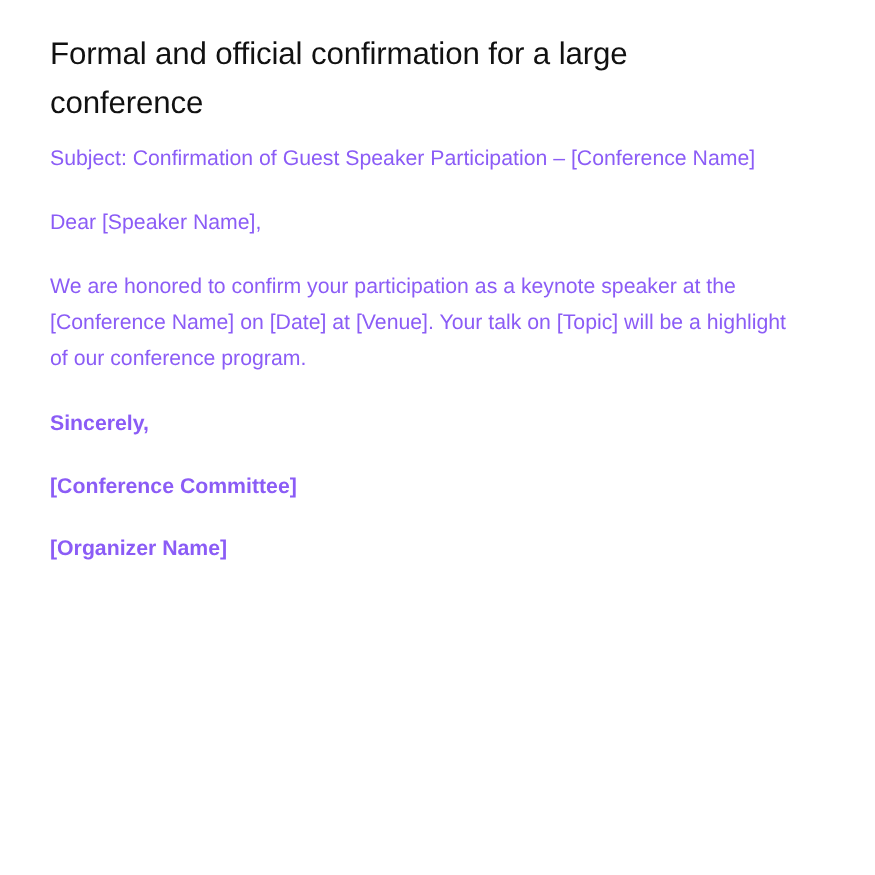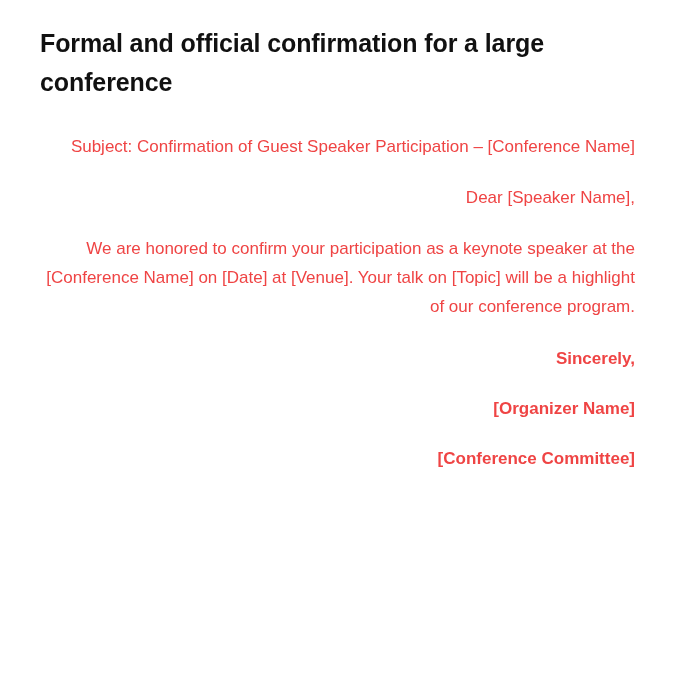--- a/index.html
+++ b/index.html
@@ -16,34 +16,33 @@
   }
   .page {
     box-sizing: border-box;
     width: 700px;
     height: 700px;
     padding: 24px 40px 0 40px;
   }
   .doc-title {
     font-size: 25px;
     line-height: 1.55;
-    font-weight: 700;
+    font-weight: 400;
     color: #111111;
-    margin: 0 0 30px 0;
+    margin: 0 0 10px 0;
     letter-spacing: -0.1px;
     max-width: 560px;
   }
   .para {
     font-size: 17px;
     line-height: 1.72;
-    color: #ef4444;
+    color: #8b5cf6;
     margin: 0 0 22px 0;
     max-width: 595px;
     font-weight: 400;
-    text-align: right;
   }
   .para.tight {
     margin-bottom: 21px;
     font-weight: bold;
   }
 </style>
 </head>
 <body>
 
 <div class="page">
@@ -52,17 +51,17 @@
 
   <p class="para">Subject: Confirmation of Guest Speaker Participation – [Conference Name]</p>
 
   <p class="para">Dear [Speaker Name],</p>
 
   <p class="para">We are honored to confirm your participation as a keynote speaker at the [Conference Name] on [Date] at [Venue]. Your talk on [Topic] will be a highlight of our conference program.</p>
 
 
   <p class="para tight">Sincerely,</p>
 
+  <p class="para tight">[Conference Committee]</p>
+
   <p class="para tight">[Organizer Name]</p>
-
-  <p class="para tight">[Conference Committee]</p>
 
 </div>
 
 </body></html>

